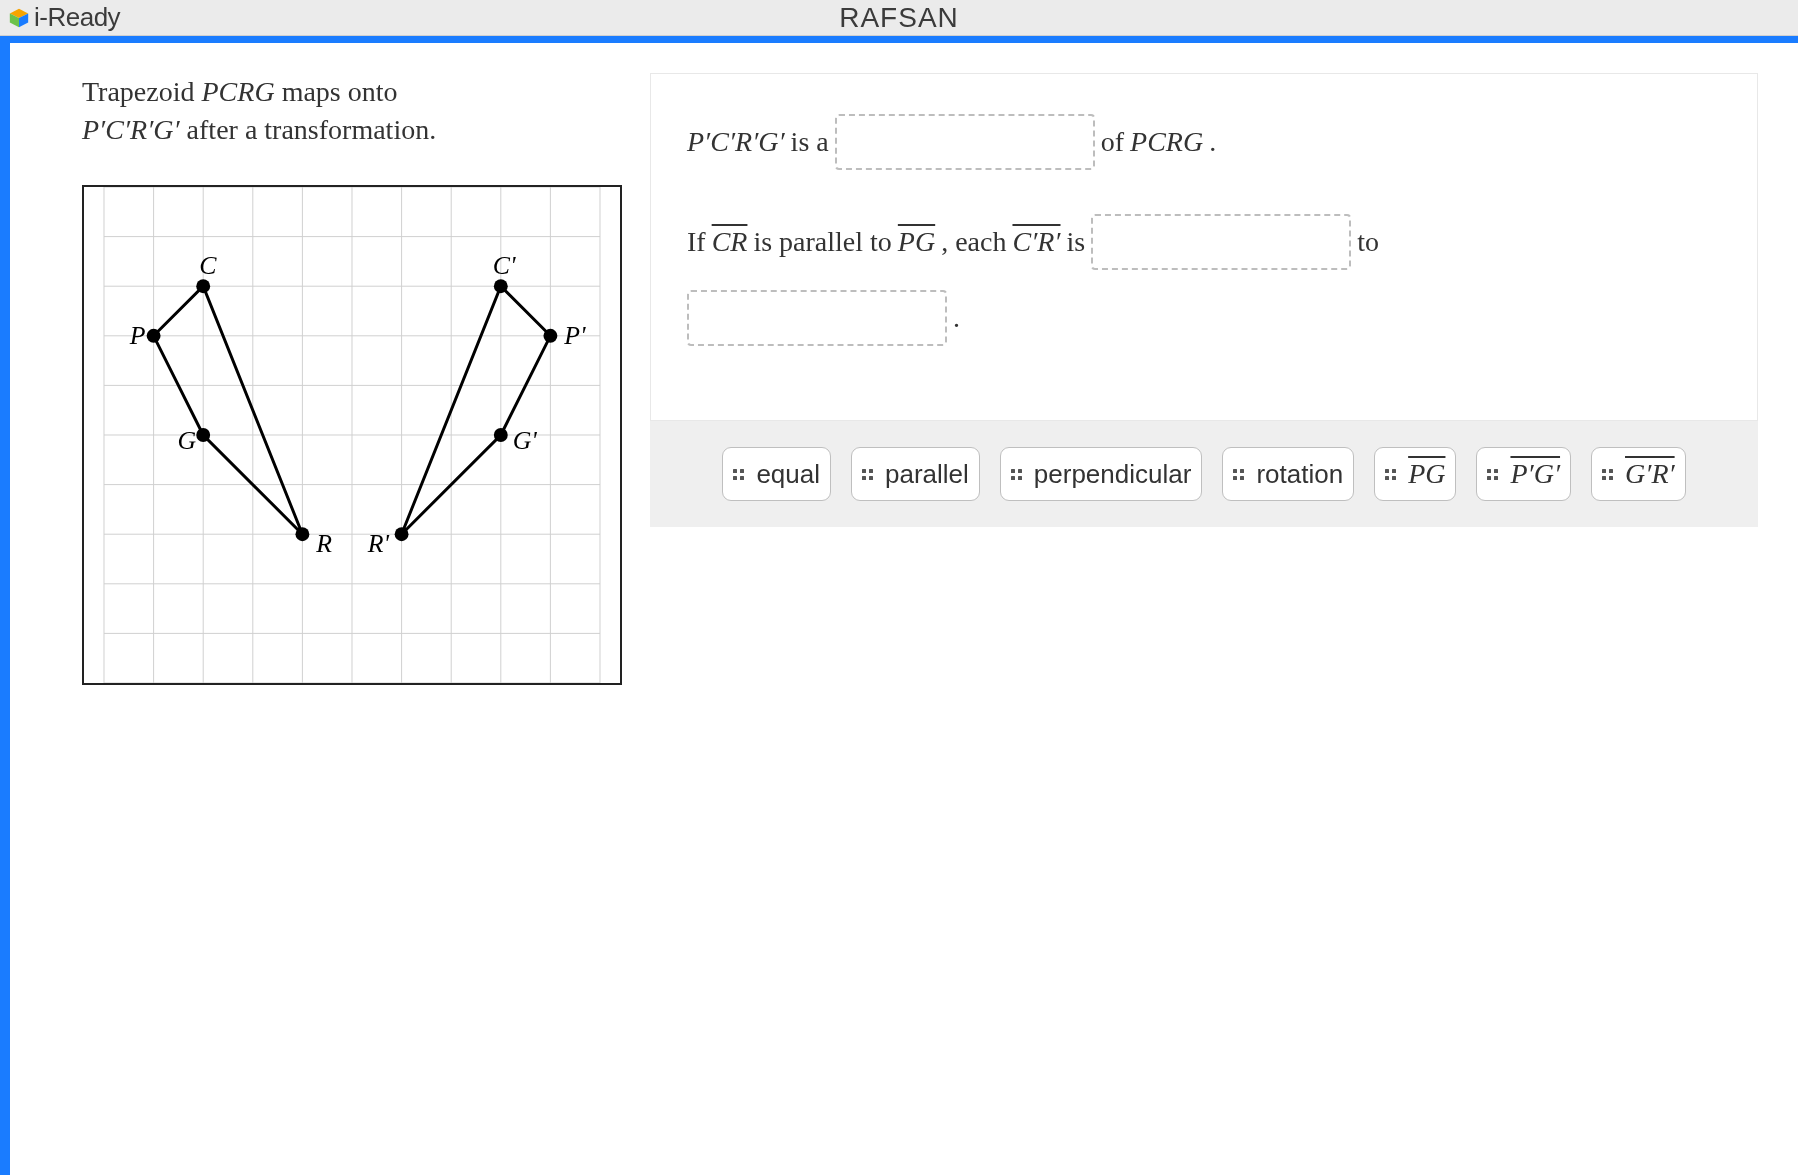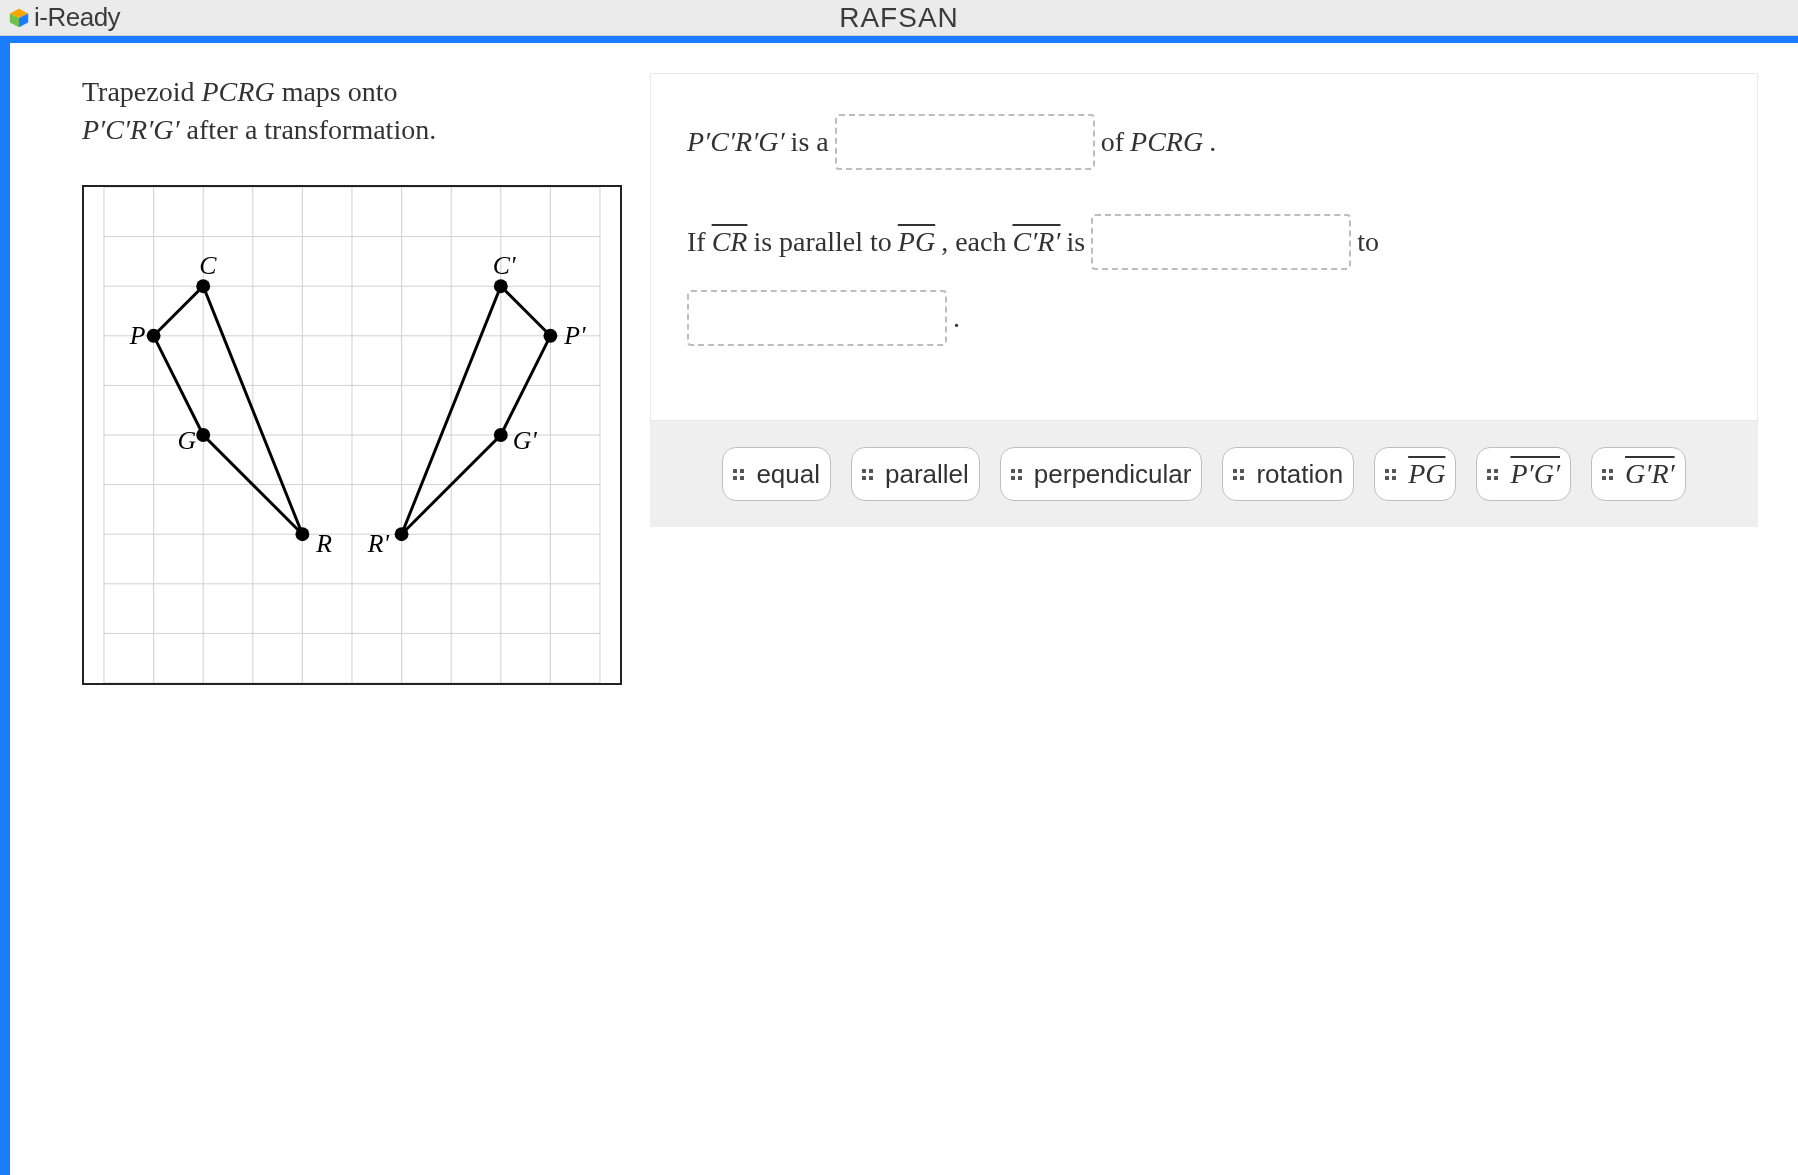--- a/index.html
+++ b/index.html
@@ -95,21 +95,21 @@
     background: #efefef;
     padding: 26px 28px;
     display: flex;
     flex-wrap: wrap;
     gap: 16px 20px;
     justify-content: center;
   }
   .chip {
     background: #fff;
     border: 1.5px solid #bfbfbf;
-    border-radius: 14px;
+    border-radius: 9px;
     padding: 10px 10px;
     font-size: 26px;
     color: #333;
     display: inline-flex;
     align-items: center;
     gap: 12px;
     cursor: grab;
     font-family: "Helvetica Neue", Arial, sans-serif;
   }
   .chip .mi { font-size: 28px; font-family: Georgia, "Times New Roman", serif; }

